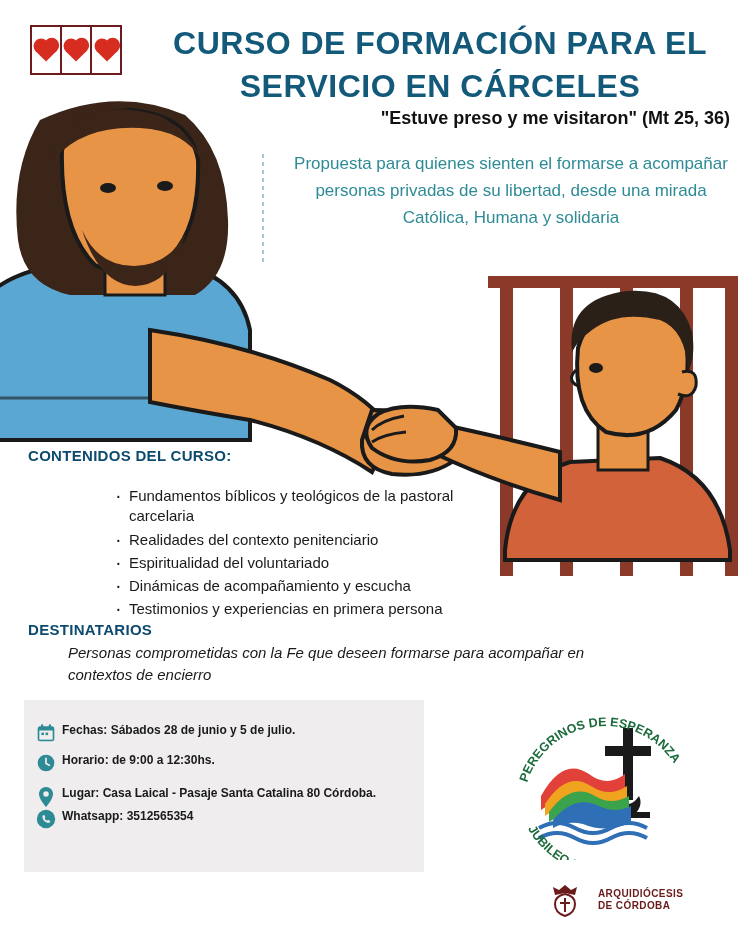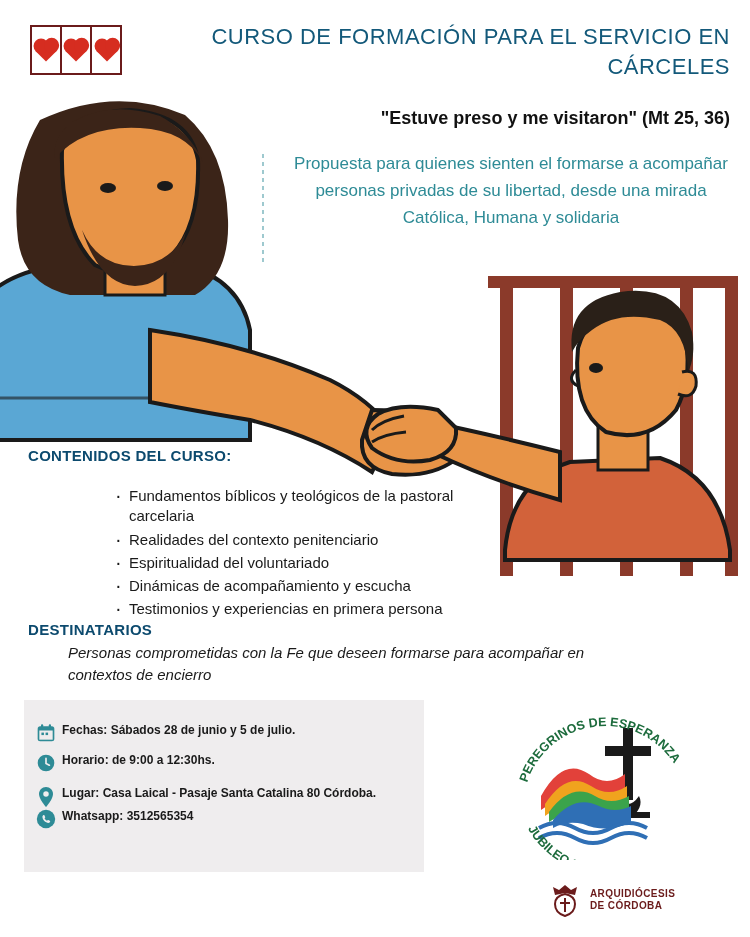--- a/index.html
+++ b/index.html
@@ -29,21 +29,21 @@
   }
   .heart:before, .heart:after {
     content:""; position:absolute; width:15px; height:15px; background:#d62d20; border-radius:50%;
   }
   .heart:before { top:-7.5px; left:0; }
   .heart:after { left:7.5px; top:0; }
 
   
   .title {
     position:absolute; left:150px; top:22px; width:580px;
-    text-align:right; color:#13597a; font-weight:normal; font-size:22px;
+    text-align:center; color:#13597a; font-weight:bold; font-size:32px;
     letter-spacing:0.5px; line-height:1.35;
   }
   .subtitle {
     position:absolute; left:260px; top:108px; width:470px;
     text-align:right; color:#111; font-weight:bold; font-size:18px;
   }
   .lead-wrap {
     position:absolute; left:262px; top:150px; width:470px;
   }
   .lead-bar {
@@ -95,21 +95,21 @@
 
   
   .jubileo { position:absolute; left:505px; top:700px; width:200px; height:160px; }
   .jub-text { position:absolute; font-size:12.5px; font-weight:bold; fill:#1c6b3c; }
 
   
   .footnote {
     position:absolute; left:135px; top:902px; font-size:13px; font-weight:bold;
     font-style:italic; color:#1a1a1a;
   }
-  .arq { position:absolute; left:548px; top:880px; width:180px; height:40px; display:flex; align-items:center; gap:8px; }
+  .arq { position:absolute; left:548px; top:880px; width:180px; height:40px; display:flex; align-items:center; gap:16px; }
   .arq-txt { font-size:10px; font-weight:bold; color:#6b1b1b; line-height:1.25; letter-spacing:0.4px; }
 </style>
 </head>
 <body>
 
 <div class="poster">
 
   <div class="logo">
     <div class="cell">
         <div class="heart"></div>

